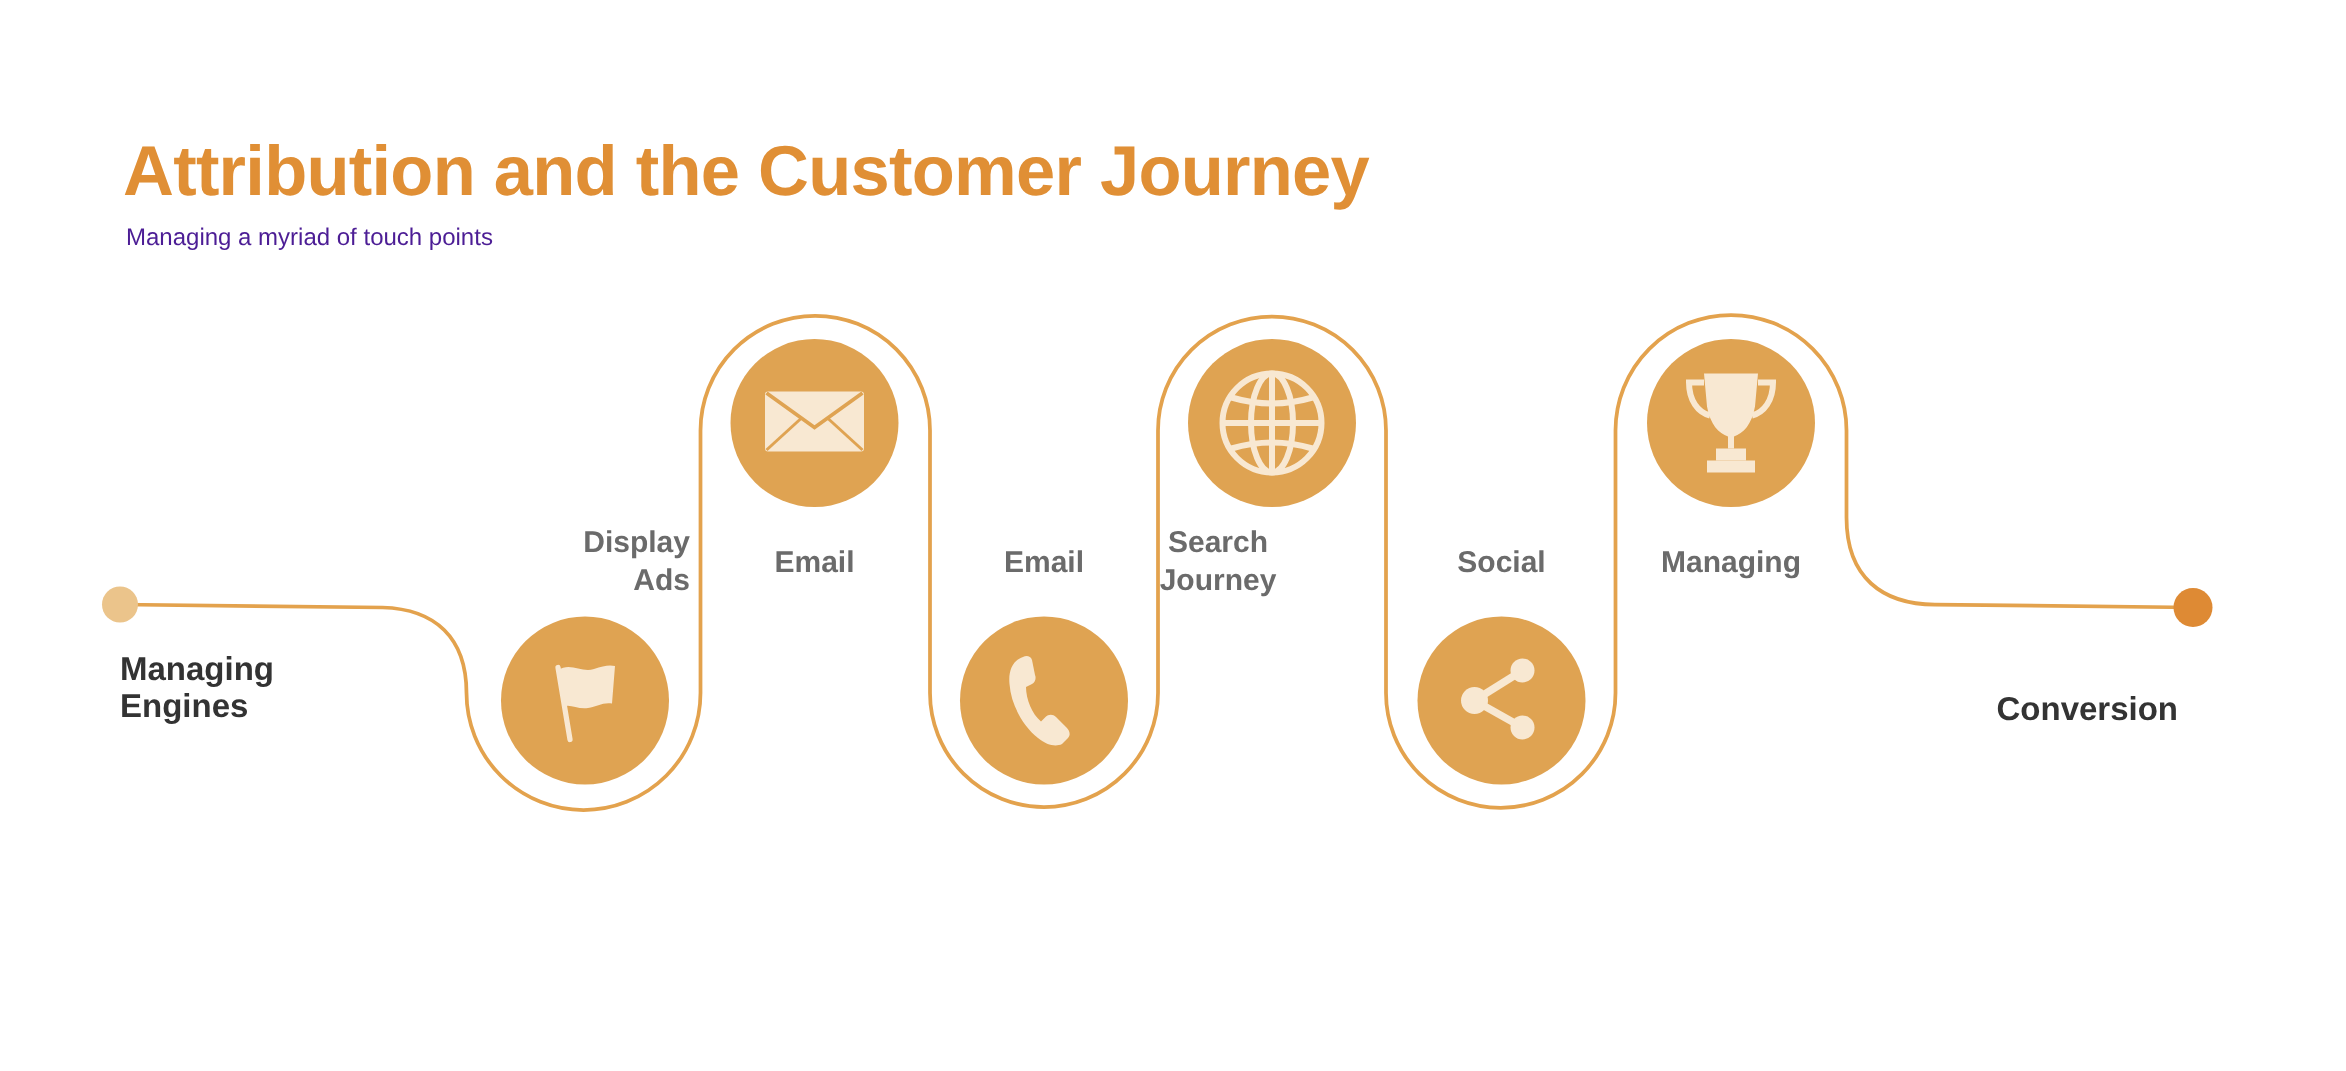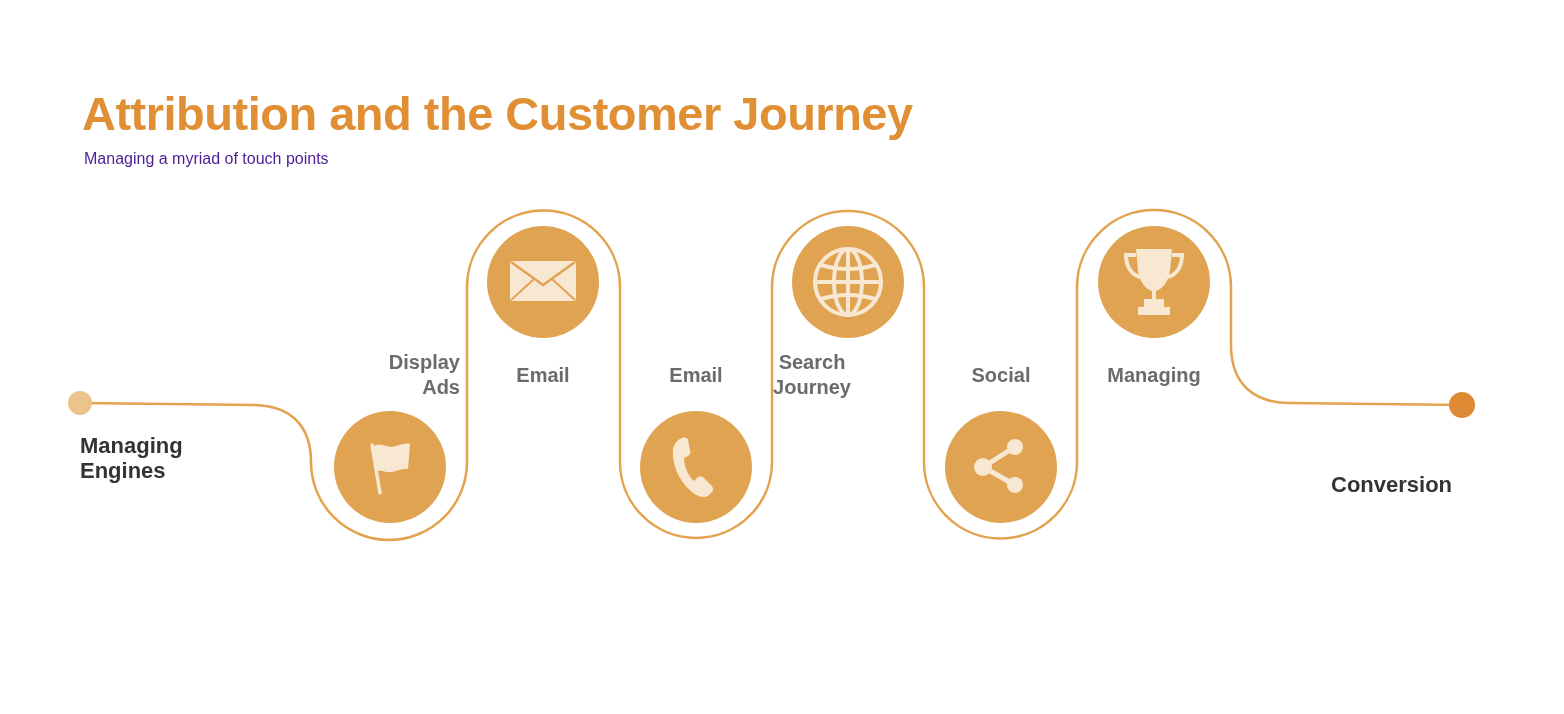--- a/index.html
+++ b/index.html
@@ -37,21 +37,21 @@
        C 1231 385, 1255 403, 1290 403
        L 1462 405"></path>
   <circle cx="80" cy="403" r="12" fill="#ebc48b"></circle>
   <circle cx="1462" cy="405" r="13" fill="#de8a34"></circle>
 </svg>
 
 <div class="end-label" style="left:80px; top:433px;">
   <div>Managing</div>
   <div>Engines</div>
 </div>
-<div class="end-label" style="left:1331px; top:472px;text-align:center;">Conversion</div>
+<div class="end-label" style="left:1331px; top:460px;text-align:center;">Conversion</div>
 
 <div class="label" style="left:320px; top:350px;text-align:right;">
   <div>Display</div>
   <div>Ads</div>
 </div>
 <div class="node" style="left:334px; top:411px;">
   <svg width="64" height="64" viewBox="0 0 64 64">
     <line x1="14" y1="10" x2="22" y2="58" stroke="#f8e8d2" stroke-width="3.5" stroke-linecap="round"></line>
     <path d="M 14 12 C 22 6, 30 14, 38 11 C 44 9, 48 8, 52 9 L 50 34 C 44 33, 40 36, 34 37 C 27 38, 22 34, 18 36 Z" fill="#f8e8d2"></path>
   </svg>

